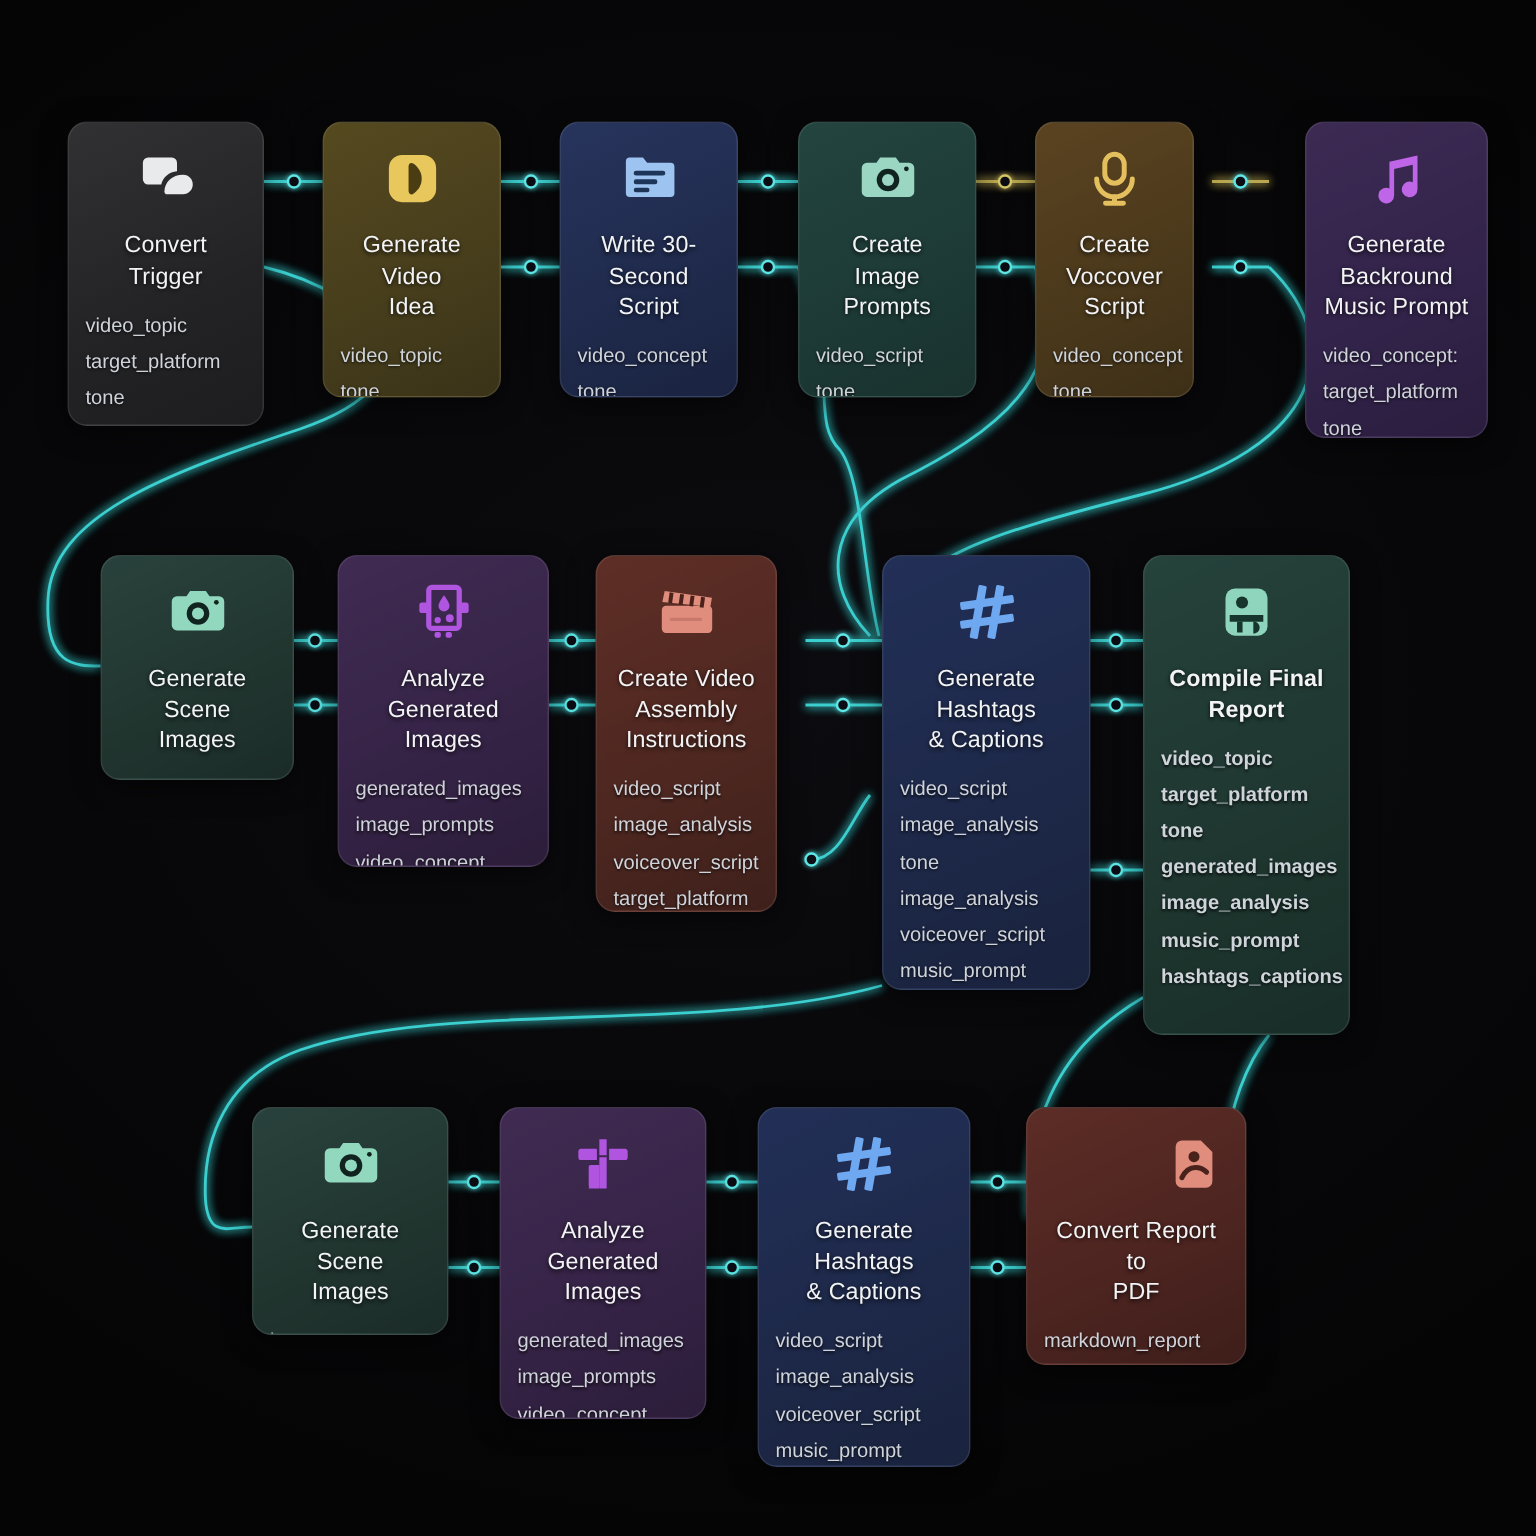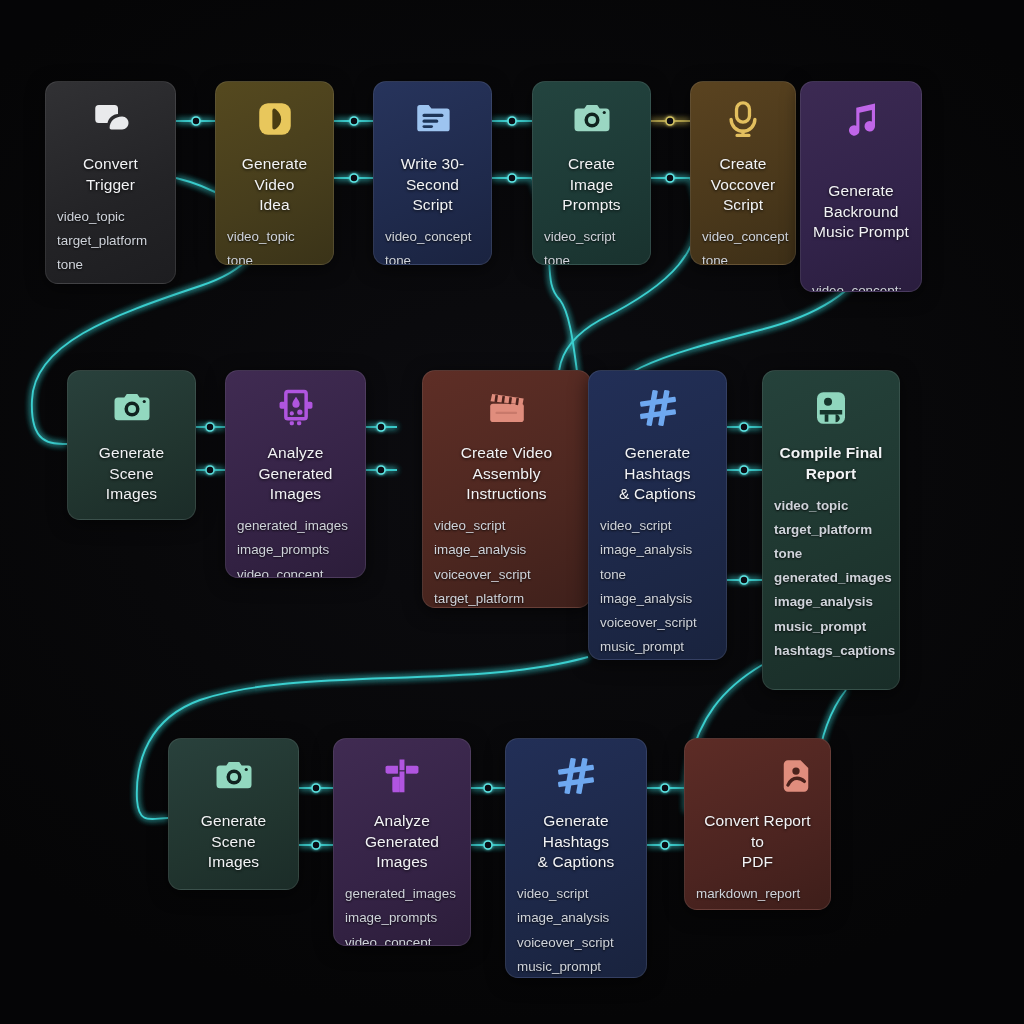--- a/index.html
+++ b/index.html
@@ -230,21 +230,21 @@
         </svg>
     </span>
     <div class="title">Create Voccover
 Script</div>
     <div class="fields">
       <div class="fld">video_concept</div>
       <div class="fld">tone</div>
     </div>
   </div>
 
-  <div class="node c-purple" style="left:800px;top:81px;width:122px;height:211px;gap:27px;">
+  <div class="node c-purple" style="left:870px;top:81px;width:122px;height:211px;">
     <span class="ico">
       <svg width="42" height="42" viewBox="0 0 24 24">
           <path fill="#bf65e8" d="M20 3.2 9.3 5.6v10.2a3 3 0 1 0 1.8 2.7V8.4l7.1-1.6v6.6a3 3 0 1 0 1.8 2.7z"></path>
         </svg>
     </span>
     <div class="title">Generate Backround
 Music Prompt</div>
     <div class="fields">
       <div class="fld">video_concept:</div>
       <div class="fld">target_platform</div>
@@ -283,21 +283,21 @@
     </span>
     <div class="title">Analyze Generated
 Images</div>
     <div class="fields">
       <div class="fld">generated_images</div>
       <div class="fld">image_prompts</div>
       <div class="fld">video_concept</div>
     </div>
   </div>
 
-  <div class="node c-rust" style="left:397px;top:370px;width:169px;height:238px;margin-left:25px;">
+  <div class="node c-rust" style="left:397px;top:370px;width:121px;height:238px;">
     <span class="ico">
       <svg width="42" height="42" viewBox="0 0 24 24">
           <path fill="#e08d7d" d="M2.6 8.2 3.5 4l18 2.6-.6 3.4z"></path>
           <rect x="2.4" y="9.6" width="19.2" height="10.4" rx="1.6" fill="#e08d7d"></rect>
           <g fill="#4a221c">
             <rect x="5.1" y="4.6" width="1.5" height="4" transform="rotate(8 5.8 6.6)"></rect>
             <rect x="9.1" y="5.2" width="1.5" height="4" transform="rotate(8 9.8 7.2)"></rect>
             <rect x="13.1" y="5.8" width="1.5" height="4" transform="rotate(8 13.8 7.8)"></rect>
             <rect x="17.1" y="6.3" width="1.5" height="4" transform="rotate(8 17.8 8.3)"></rect>
           </g>

